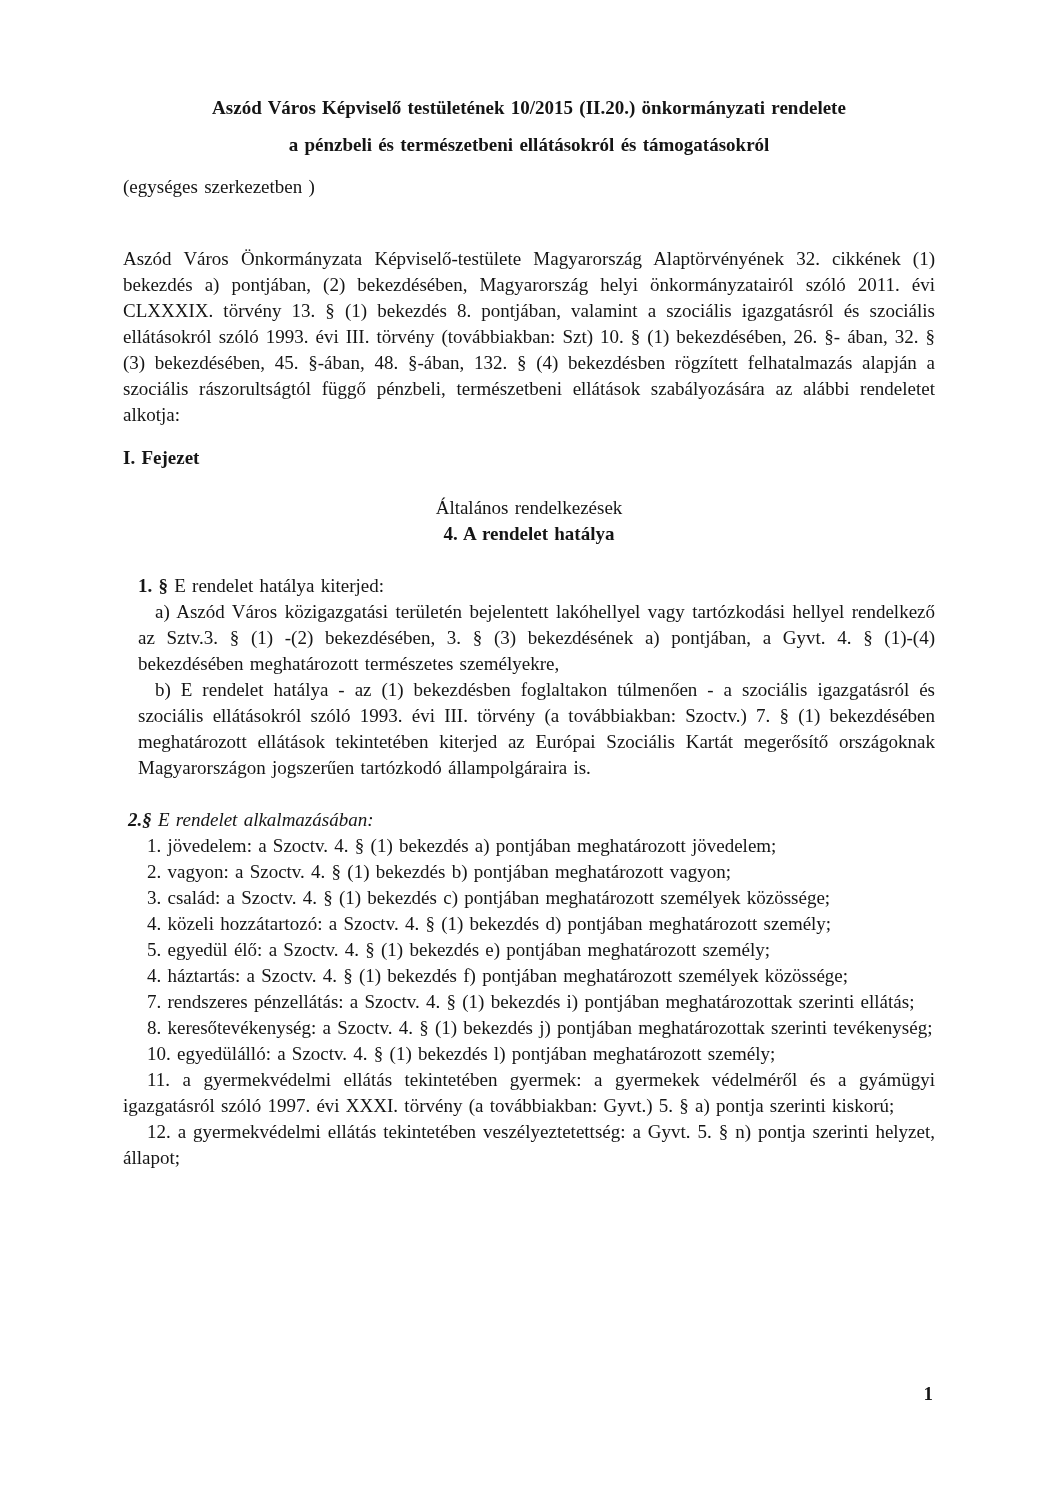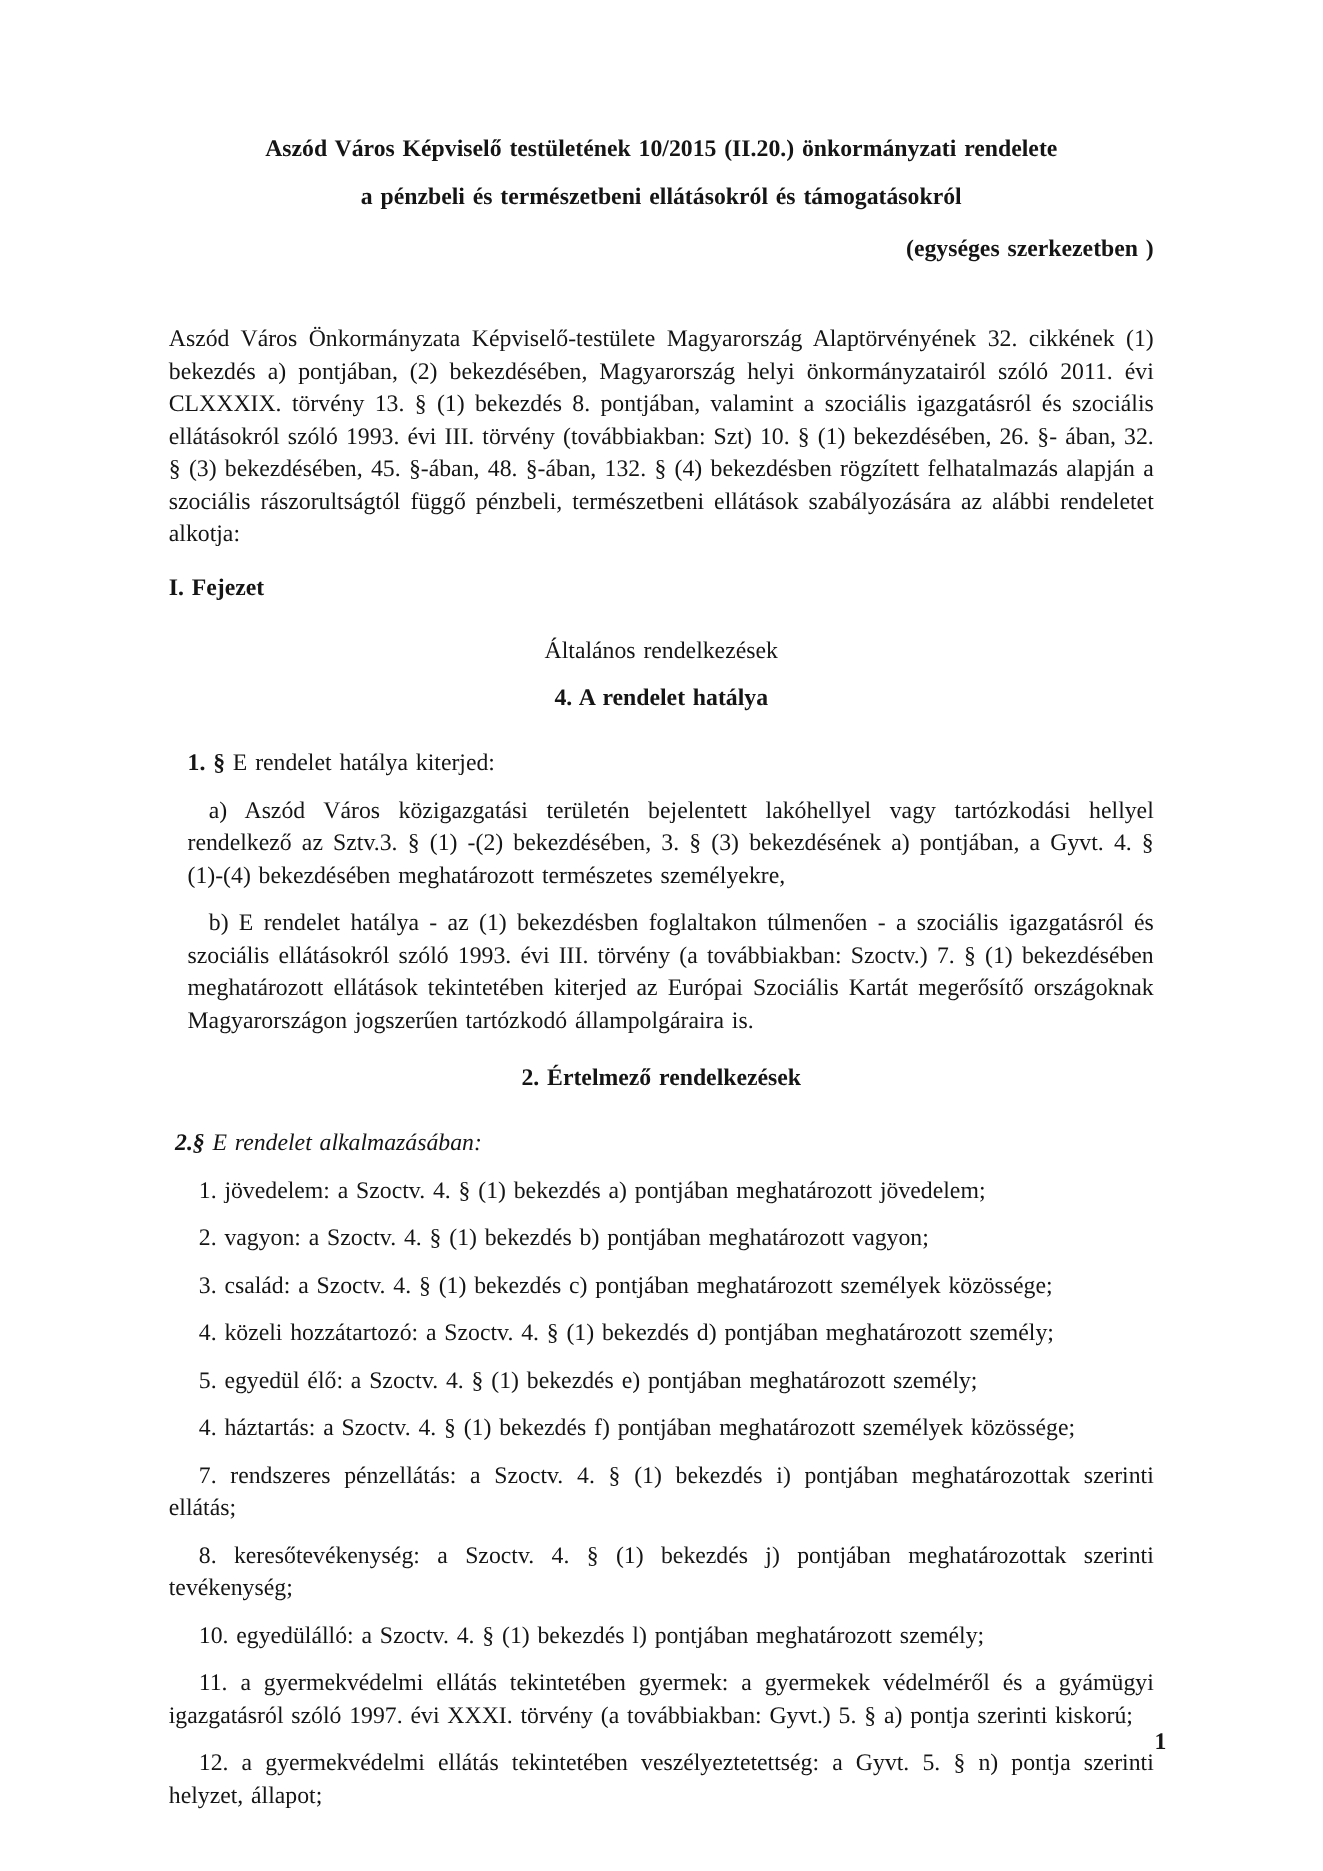--- a/index.html
+++ b/index.html
@@ -21,21 +21,21 @@
   }
   .content {
     position: absolute;
     left: 123px;
     right: 123px;
     top: 95px;
   }
   .bold { font-weight: bold; }
   .title-line1 { text-align: center; font-weight: bold; }
   .title-line2 { text-align: center; font-weight: bold; margin-top: 11px; }
-  .subtitle    { text-align: right; margin-top: 16px; font-weight: bold; }
+  .subtitle    { text-align: left; margin-top: 16px; }
   .preamble {
     margin-top: 46px;
     text-align: justify;
   }
   .chapter-heading {
     margin-top: 17px;
     font-weight: bold;
   }
   .group-heading {
     margin-top: 24px;
@@ -62,21 +62,21 @@
   }
   .section2-lead {
     margin-top: 26px;
     text-indent: 5px;
     font-style: italic;
   }
   .def-item {
     text-align: justify;
     text-indent: 24px;
   }
-  p { margin: 12px; }
+  p { margin: 0; }
   .page-number {
     position: absolute;
     top: 1381px;
     right: 125px;
     font-weight: bold;
     font-family: "Liberation Serif", "DejaVu Serif", serif;
     font-size: 19px;
     color: #151515;
   }
 </style>
@@ -95,21 +95,20 @@
     <p class="chapter-heading">I. Fejezet</p>
     <p class="group-heading">Általános rendelkezések</p>
     <p class="sub-heading">4. A rendelet hatálya</p>
 
     <div class="section1-block">
       <p class="lead"><span class="bold">1. §</span> <span>E rendelet hatálya kiterjed:</span></p>
       <p class="item">a) Aszód Város közigazgatási területén bejelentett lakóhellyel vagy tartózkodási hellyel rendelkező az Sztv.3. § (1) -(2) bekezdésében, 3. § (3) bekezdésének a) pontjában, a Gyvt. 4. § (1)-(4) bekezdésében meghatározott természetes személyekre,</p>
       <p class="item">b) E rendelet hatálya - az (1) bekezdésben foglaltakon túlmenően - a szociális igazgatásról és szociális ellátásokról szóló 1993. évi III. törvény (a továbbiakban: Szoctv.) 7. § (1) bekezdésében meghatározott ellátások tekintetében kiterjed az Európai Szociális Kartát megerősítő országoknak Magyarországon jogszerűen tartózkodó állampolgáraira is.</p>
     </div>
 
-    <p class="section2-heading">2. Értelmező rendelkezések</p>
 
     <div>
       <p class="section2-lead"><span class="bold">2.§</span> <span>E rendelet alkalmazásában:</span></p>
       <p class="def-item">1. jövedelem: a Szoctv. 4. § (1) bekezdés a) pontjában meghatározott jövedelem;</p>
       <p class="def-item">2. vagyon: a Szoctv. 4. § (1) bekezdés b) pontjában meghatározott vagyon;</p>
       <p class="def-item">3. család: a Szoctv. 4. § (1) bekezdés c) pontjában meghatározott személyek közössége;</p>
       <p class="def-item">4. közeli hozzátartozó: a Szoctv. 4. § (1) bekezdés d) pontjában meghatározott személy;</p>
       <p class="def-item">5. egyedül élő: a Szoctv. 4. § (1) bekezdés e) pontjában meghatározott személy;</p>
       <p class="def-item">4. háztartás: a Szoctv. 4. § (1) bekezdés f) pontjában meghatározott személyek közössége;</p>
       <p class="def-item">7. rendszeres pénzellátás: a Szoctv. 4. § (1) bekezdés i) pontjában meghatározottak szerinti ellátás;</p>

